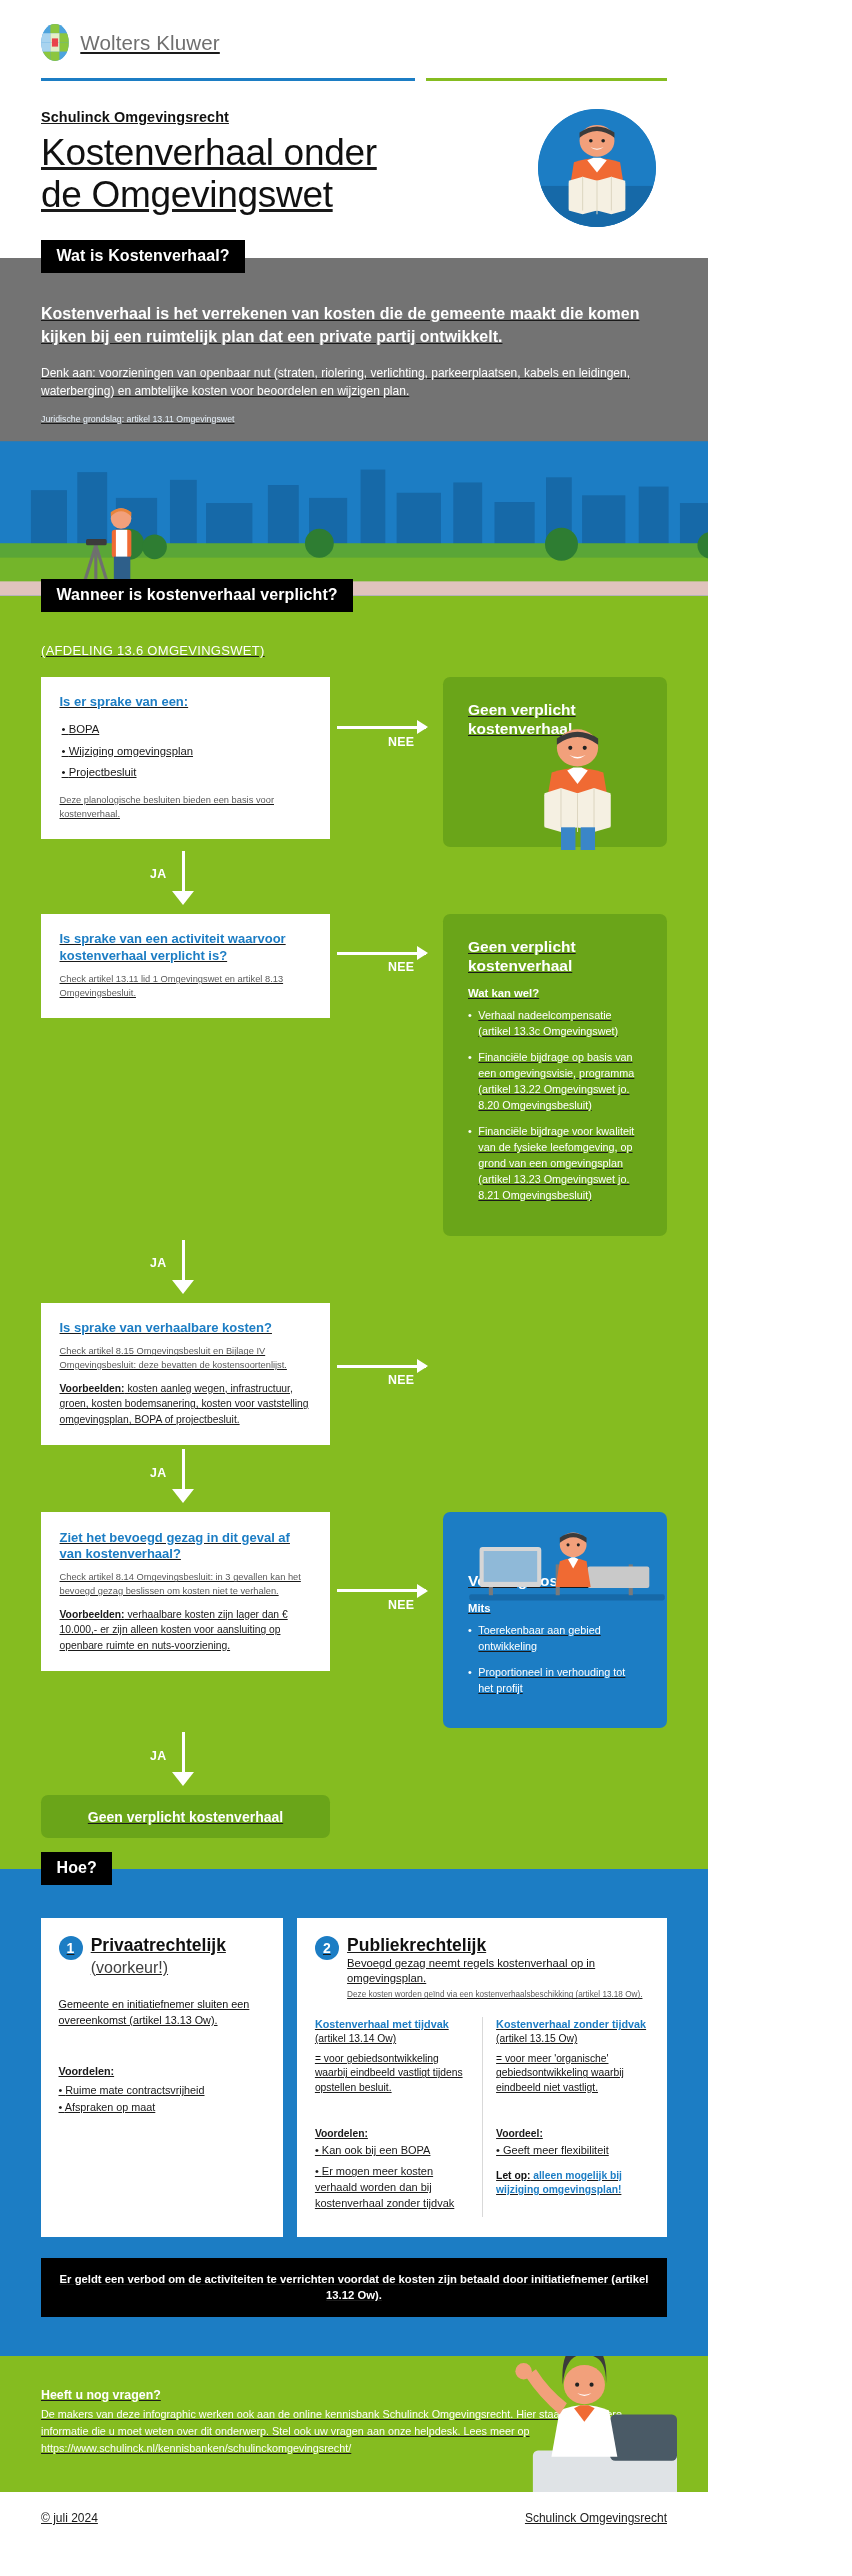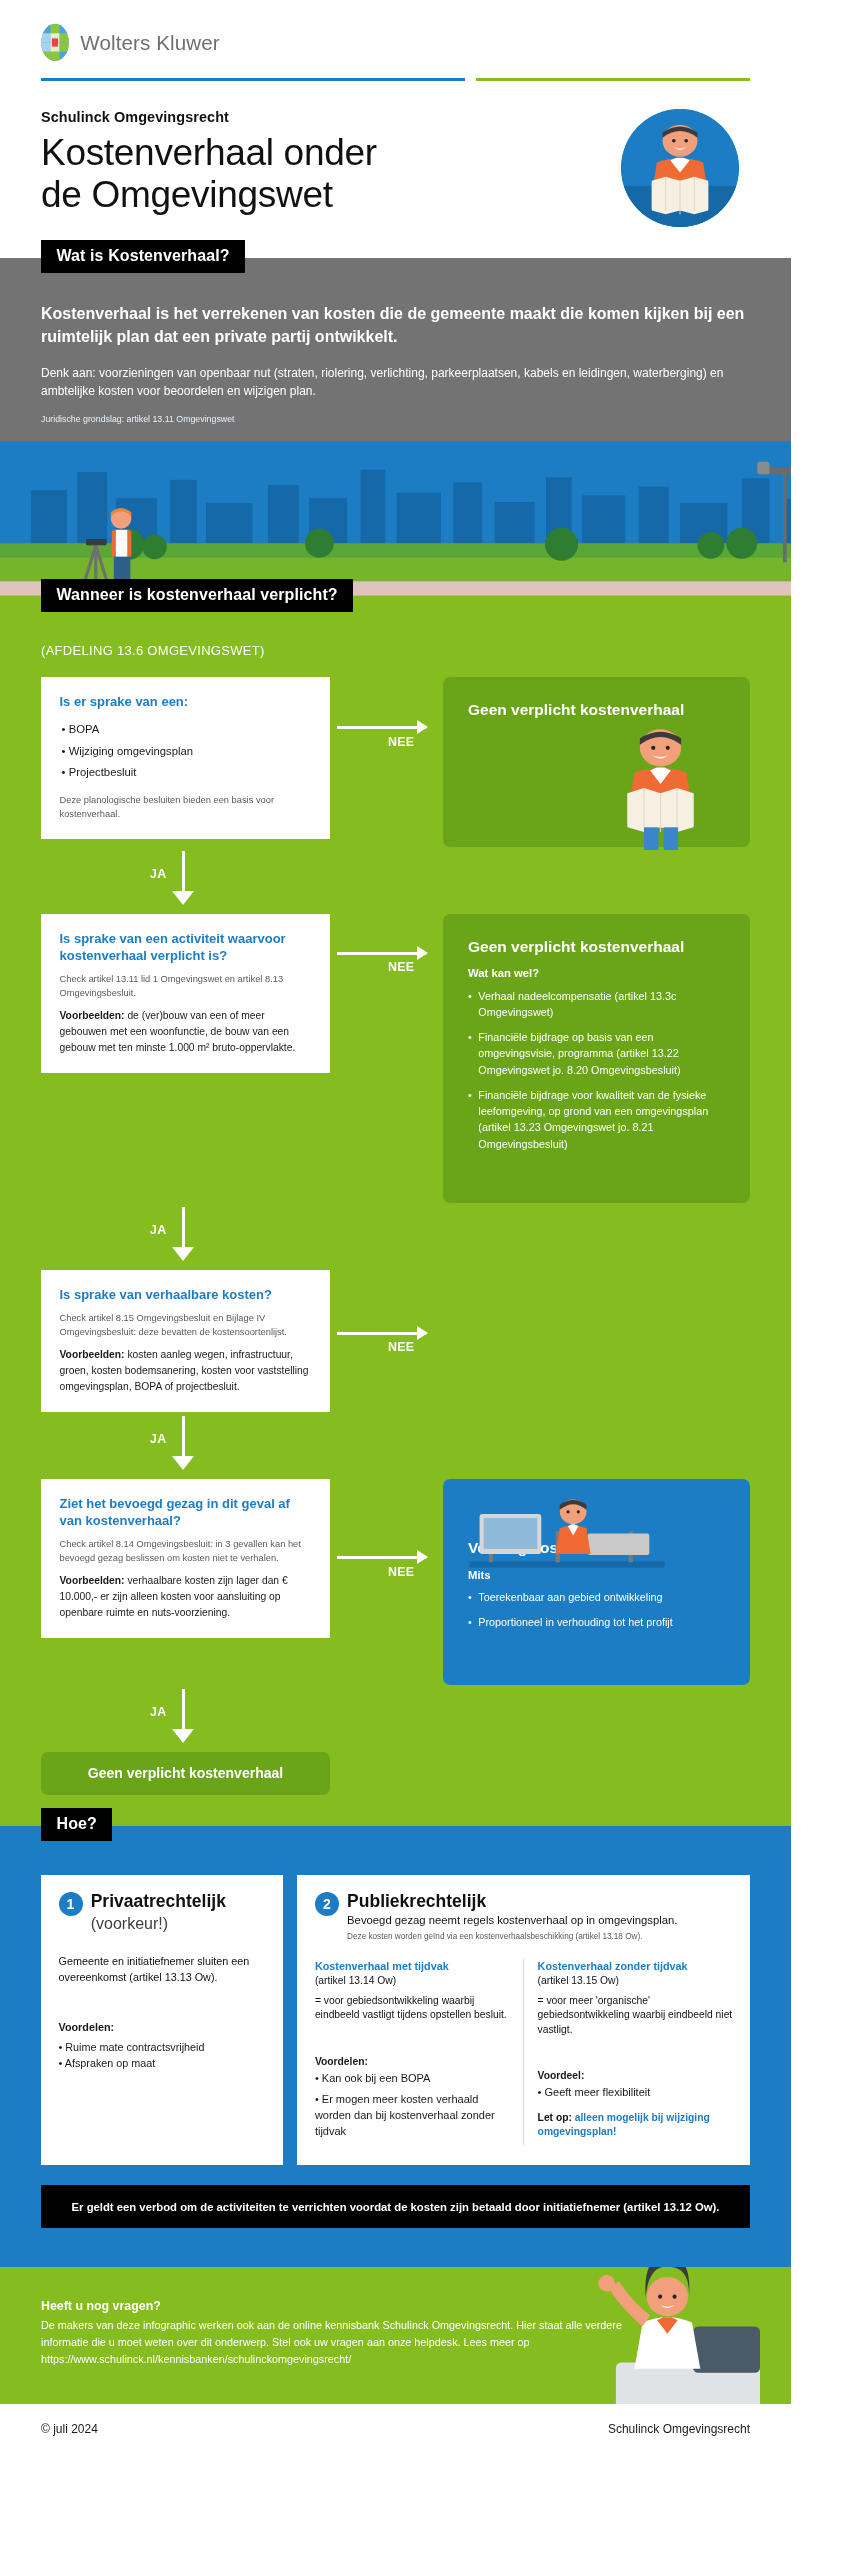--- a/index.html
+++ b/index.html
@@ -3,21 +3,21 @@
 <meta charset="utf-8">
 <style>
   * { box-sizing: border-box; margin: 0; padding: 0; }
   html, body { background: #fff; }
   body {
     width: 852px;
     font-family: "Liberation Sans", sans-serif;
     color: #1a1a1a;
     -webkit-font-smoothing: antialiased;
   }
-  .page { width: 791px; position: relative; overflow: hidden; }
+  .page { width: 708px; position: relative; overflow: hidden; text-decoration: underline; }
 
   
   .header { padding: 24px 41px 0 41px; background: #fff; }
   .logo-row { display: flex; align-items: center; gap: 11.3px; }
   .logo-mark { width: 28px; height: 37px; position: relative; }
   .logo-mark svg { display: block; }
   .logo-word { font-size: 20.6px; color: #6f6f6f; letter-spacing: 0.1px; font-weight: 400; }
   .rule-row { display: flex; margin-top: 16.5px; gap: 11.3px; }
   .rule-blue { height: 3.6px; background: #1c7dc4; flex: 1.55; }
   .rule-green { height: 3.6px; background: #85bc20; flex: 1; }
@@ -315,21 +315,20 @@
         <div class="ja-arrow">
           <div class="stem"></div>
           <div class="head"></div>
           <div class="lbl">JA</div>
         </div>
 
         <div class="flow-row">
           <div class="qbox">
             <h3>Is sprake van een activiteit waarvoor kostenverhaal verplicht is?</h3>
             <p class="meta">Check artikel 13.11 lid 1 Omgevingswet en artikel 8.13 Omgevingsbesluit.</p>
-            <p class="ex"><b>Voorbeelden:</b><span> de (ver)bouw van een of meer gebouwen met een woonfunctie, de bouw van een gebouw met ten minste 1.000 m² bruto-oppervlakte.</span></p>
           </div>
           <div class="nee-lane">
             <div class="arrow-right" style="left:7.2px; top:38px; width:89px;"></div>
             <div class="nee-label" style="left:33px; top:46px;">NEE</div>
           </div>
           <div style="flex:1;">
             <div class="outbox" style="position:relative; min-height:289px;">
               <h3>Geen verplicht kostenverhaal</h3>
               <h4>Wat kan wel?</h4>
               <ul>

